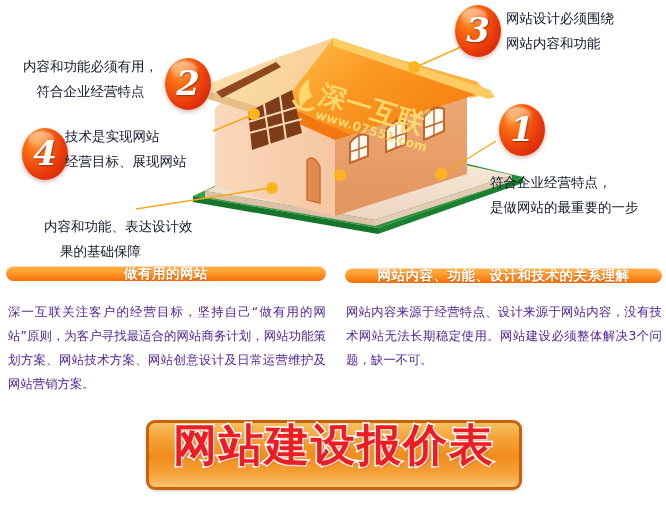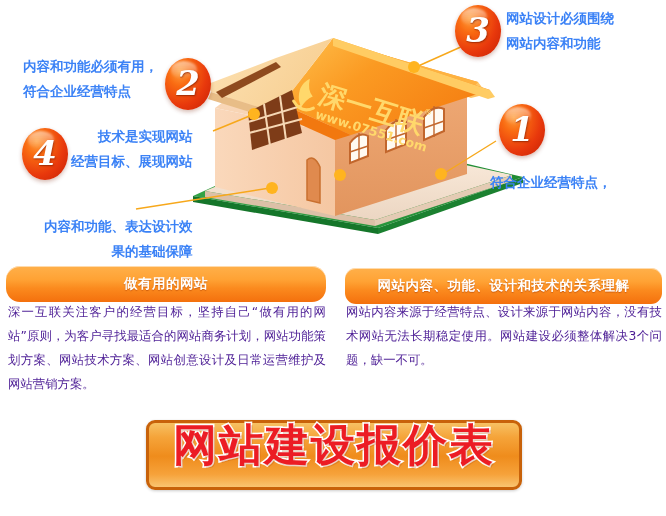--- a/index.html
+++ b/index.html
@@ -71,36 +71,35 @@
   #badge2 { left: 165px; top: 58px; }
   #badge3 { left: 455px; top: 5px; }
   #badge4 { left: 22px; top: 128px; }
 
   
   .callout {
     position: absolute;
     font-family: "Liberation Serif", "DejaVu Serif", serif;
     font-size: 13.5px;
     line-height: 25px;
-    color: #3b82f6;
+    color: #0f172a;
     white-space: nowrap;
-    font-weight: bold;
   }
   #callout1 { left: 490px; top: 170px; }
-  #callout2 { left: 23px;  top: 54px; text-align: left; }
+  #callout2 { left: 23px;  top: 54px; text-align: center; }
   #callout3 { left: 506px; top: 6px; }
-  #callout4 { left: 32px;  top: 124px; text-align: right; }
+  #callout4 { left: 32px;  top: 124px; }
   #callout4 .ln1, #callout4 .ln2 { padding-left: 33px; }
   #callout4 .ln3 { padding-left: 12px; margin-top: 40px; }
   #callout4 .ln4 { padding-left: 28px; }
 
   
   .pill {
     position: absolute;
-    height: 36px;
+    height: 15px;
     border-radius: 14px;
     background: linear-gradient(180deg, #ffb04a 0%, #ffa234 38%, #fb8a1e 62%, #f4700d 100%);
     box-shadow: inset 0 1px 0 rgba(255,255,255,0.55);
     display: flex;
     align-items: center;
     justify-content: center;
   }
   .pill span {
     font-family: "DejaVu Sans", "Liberation Sans", sans-serif;
     font-weight: 700;
@@ -309,20 +308,21 @@
     </div>
     <div class="badge" id="badge3">
       <span>3</span>
     </div>
     <div class="badge" id="badge4">
       <span>4</span>
     </div>
 
     <div class="callout" id="callout1">
       <div>符合企业经营特点，</div>
+      <div>是做网站的最重要的一步</div>
     </div>
 
     <div class="callout" id="callout2">
       <div>内容和功能必须有用，</div>
       <div>符合企业经营特点</div>
     </div>
 
     <div class="callout" id="callout3">
       <div>网站设计必须围绕</div>
       <div>网站内容和功能</div>

